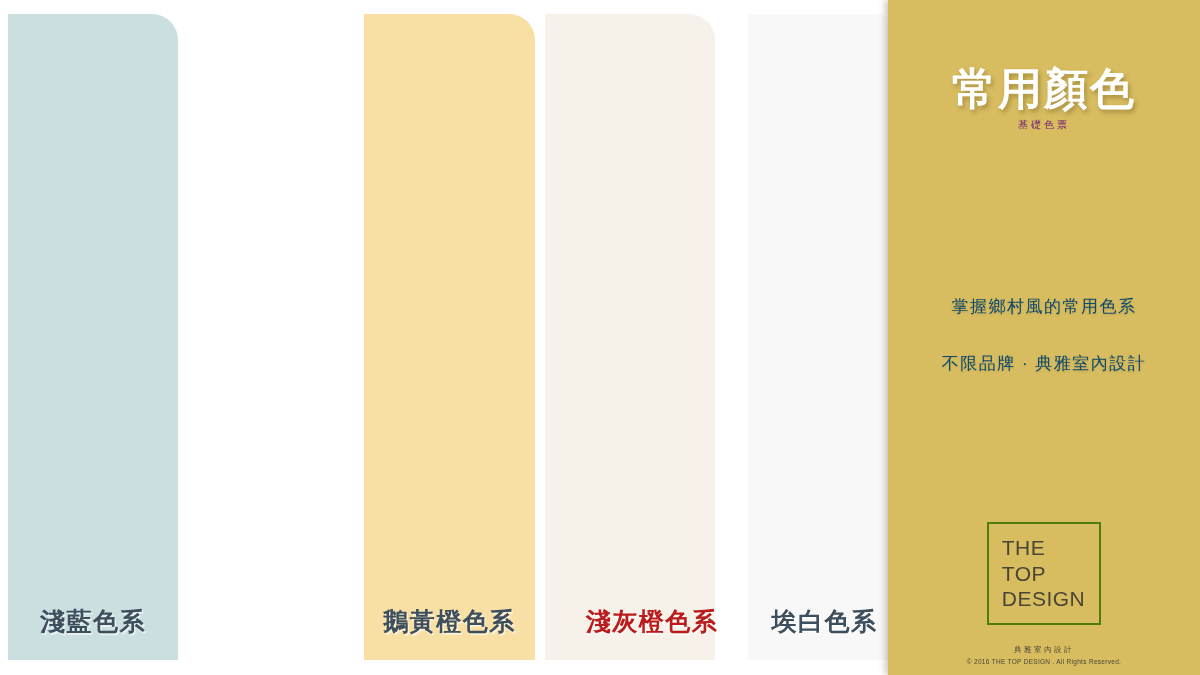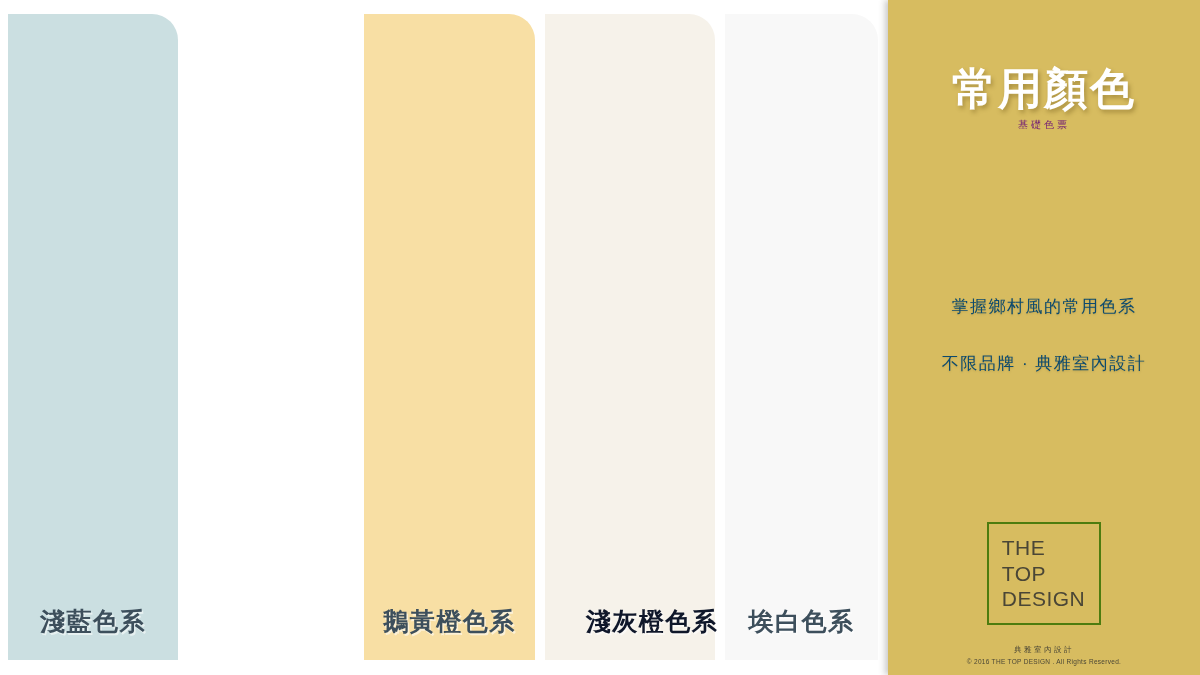--- a/index.html
+++ b/index.html
@@ -135,23 +135,23 @@
 <div id="slide" style="background: rgb(255, 255, 255);">
 
   <div class="swatches">
     <div class="swatch" style="left: 8px; width: 170px; background: rgb(203, 223, 225);">
       <div class="swatch-label" style="color: rgb(61, 79, 92);">淺藍色系</div>
     </div>
     <div class="swatch" style="left: 364px; width: 171px; background: rgb(248, 223, 164);">
       <div class="swatch-label" style="color: rgb(61, 79, 92);">鵝黃橙色系</div>
     </div>
     <div class="swatch" style="left: 545px; width: 170px; background: rgb(246, 242, 234);">
-      <div class="swatch-label" style="color: #0f172a; margin-left: 44px;">淺灰橙色系</div>
+      <div class="swatch-label" style="color: #b91c1c; margin-left: 44px;">淺灰橙色系</div>
     </div>
-    <div class="swatch" style="left: 725px; width: 153px; background: rgb(248, 248, 248);">
+    <div class="swatch" style="left: 748px; width: 153px; background: rgb(248, 248, 248);">
       <div class="swatch-label" style="color: rgb(61, 79, 92);">埃白色系</div>
     </div>
   </div>
 
   <div class="gold-panel" style="background: rgb(215, 188, 96);">
     <div class="panel-title">常用顏色</div>
     <div class="panel-subtitle">基礎色票</div>
 
     <div class="panel-body">
       <p>掌握鄉村風的常用色系</p>

